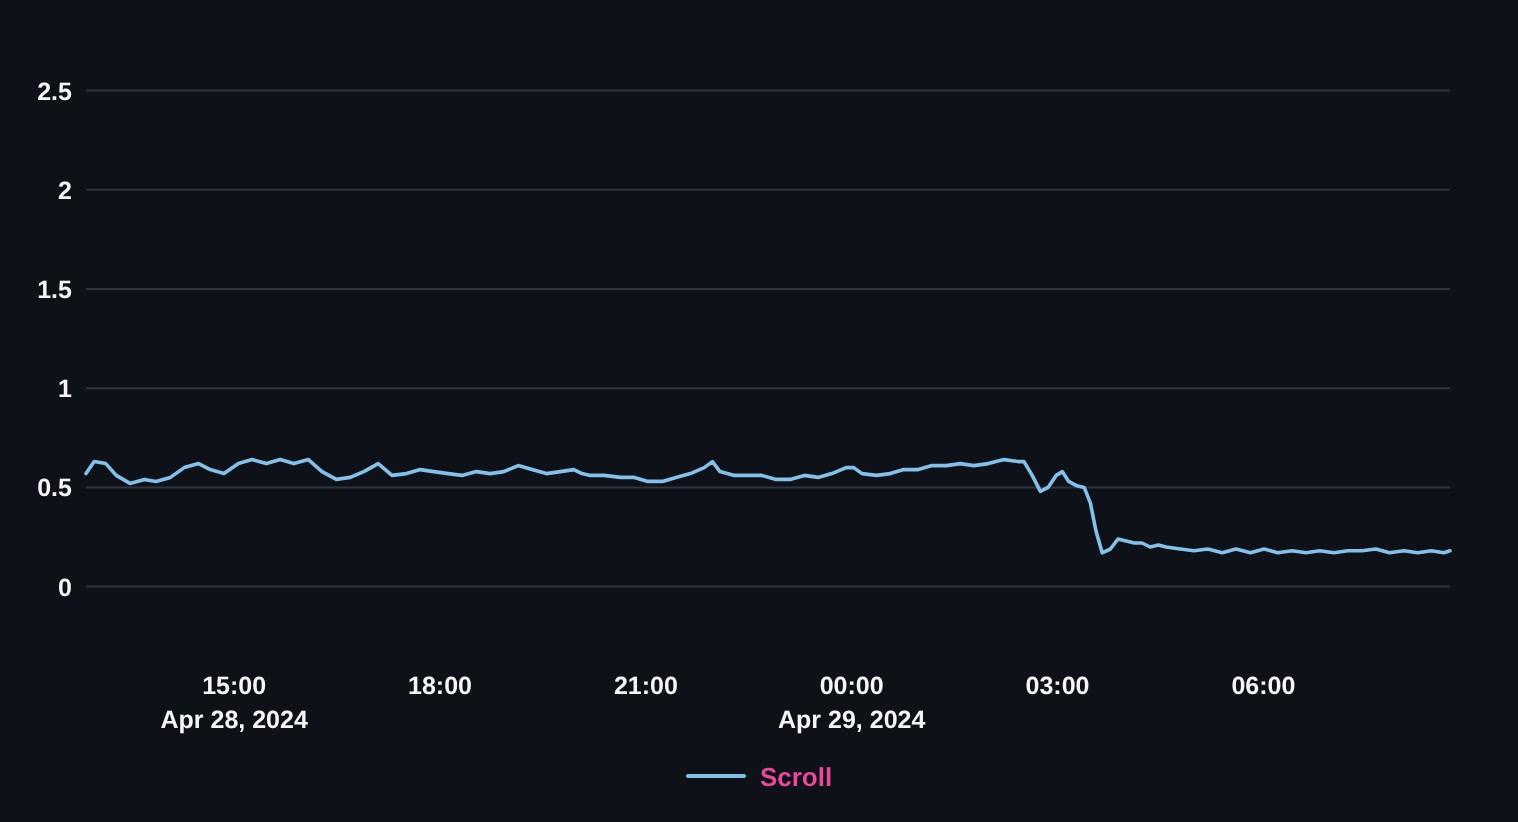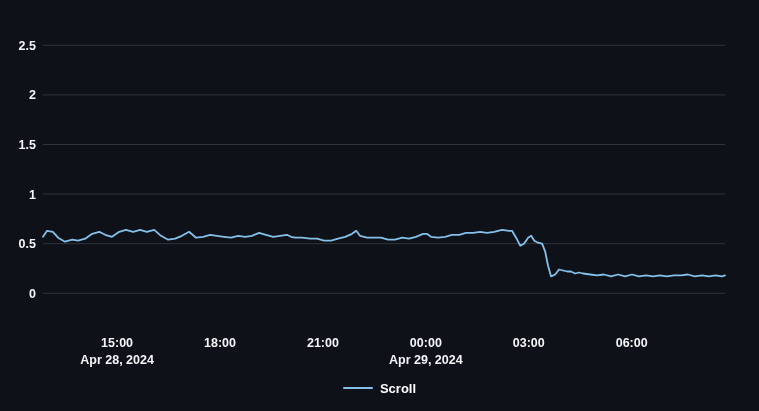--- a/index.html
+++ b/index.html
@@ -33,21 +33,21 @@
     align-items: center;
     justify-content: center;
     gap: 7px;
   }
   .legend-swatch {
     width: 30px;
     height: 2.5px;
     border-radius: 2px;
   }
   .legend-label {
-    color: #ffffff;
+    color: #ec4899;
     font-size: 13px;
     font-weight: 600;
     line-height: 1;
   }
 </style>
 </head>
 <body>
 
 <div class="chart-wrap">
   <svg id="chart-svg" width="759" height="411" viewBox="0 0 759 411">

